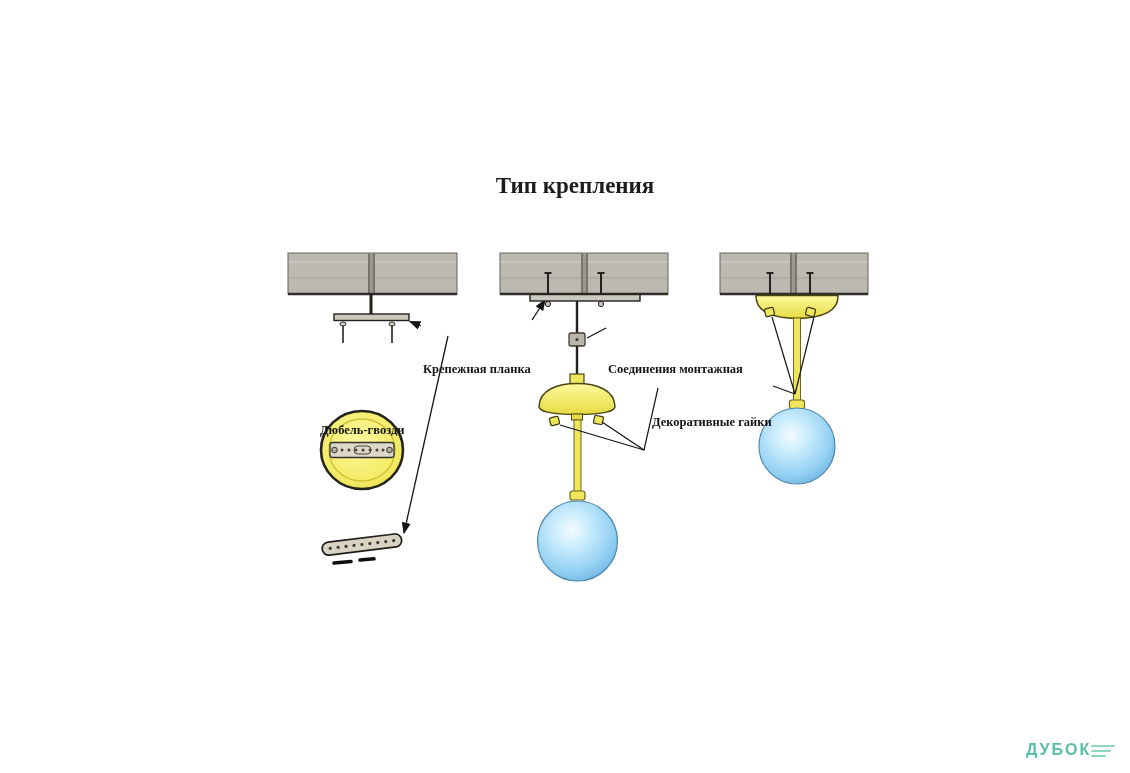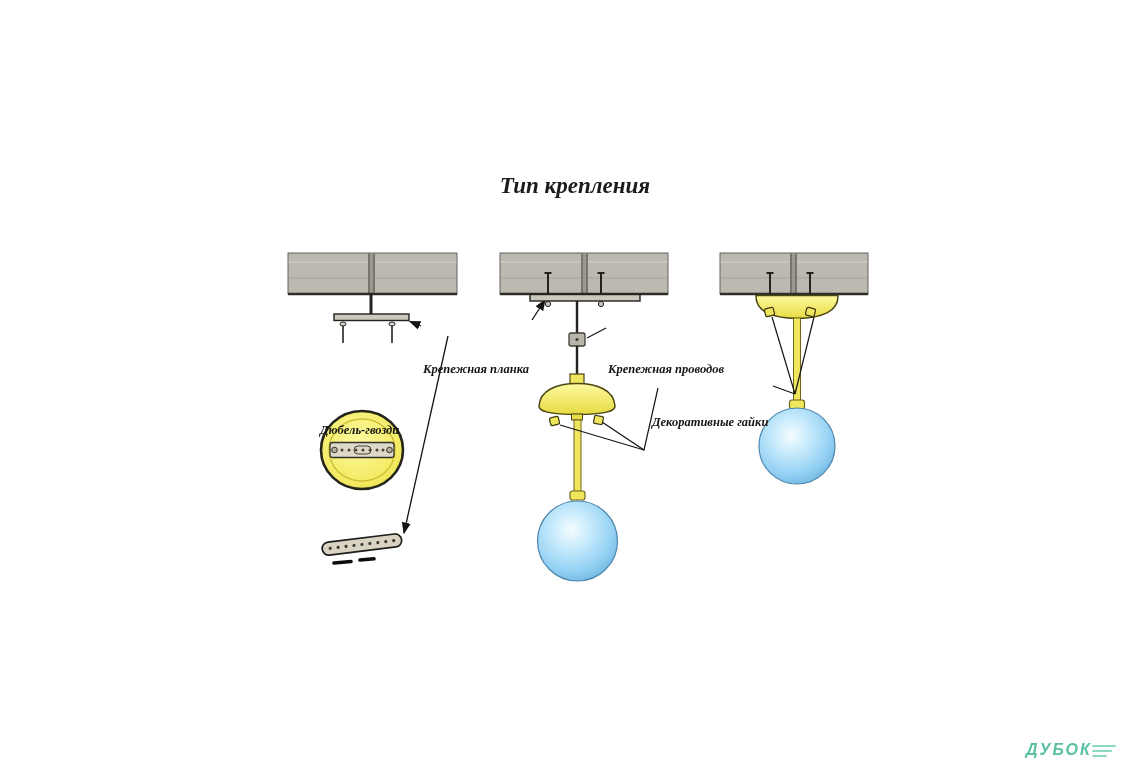--- a/index.html
+++ b/index.html
@@ -1,17 +1,17 @@
 <!DOCTYPE html>
 <html><head>
 <meta charset="utf-8">
 <style>
   html,body{margin:0;padding:0;background:#ffffff;}
   .canvas{position:relative;width:1130px;height:773px;background:#ffffff;overflow:hidden;
-          font-family:"Liberation Serif",serif;font-style:italic;}
+          font-family:"Liberation Serif",serif;}
   .diagram-svg{position:absolute;left:0;top:0;}
   .title{position:absolute;left:365px;top:171px;width:420px;text-align:center;
          font-size:23px;font-weight:700;color:#1c1c1c;line-height:29px;}
   .label{position:absolute;font-weight:700;font-size:12.5px;color:#141414;white-space:nowrap;margin-top:44px;}
   .label-bracket{left:423px;top:318px;}
   .label-dowels{left:320px;top:379px;}
   .label-wires{left:608px;top:318px;}
   .label-nuts{left:652px;top:371px;}
   .watermark{position:absolute;left:1026px;top:741px;display:flex;align-items:center;}
   .wm-brand{font-family:"Liberation Sans",sans-serif;font-weight:700;font-size:16px;
@@ -204,21 +204,21 @@
       <line x1="795" y1="394" x2="773" y2="386"></line>
     </g>
   </svg>
 
   <div class="title">
     <div>Тип крепления</div>
   </div>
 
   <div class="label label-bracket">Крепежная планка</div>
   <div class="label label-dowels">Дюбель-гвозди</div>
-  <div class="label label-wires">Крепежная проводов</div>
+  <div class="label label-wires">Соединения монтажная</div>
   <div class="label label-nuts">Декоративные гайки</div>
 
   <div class="watermark">
     <span class="wm-brand">ДУБОК</span>
     <span class="wm-lines">
       <span class="l1"></span>
         <span class="l2"></span>
         <span class="l3"></span>
     </span>
   </div>

